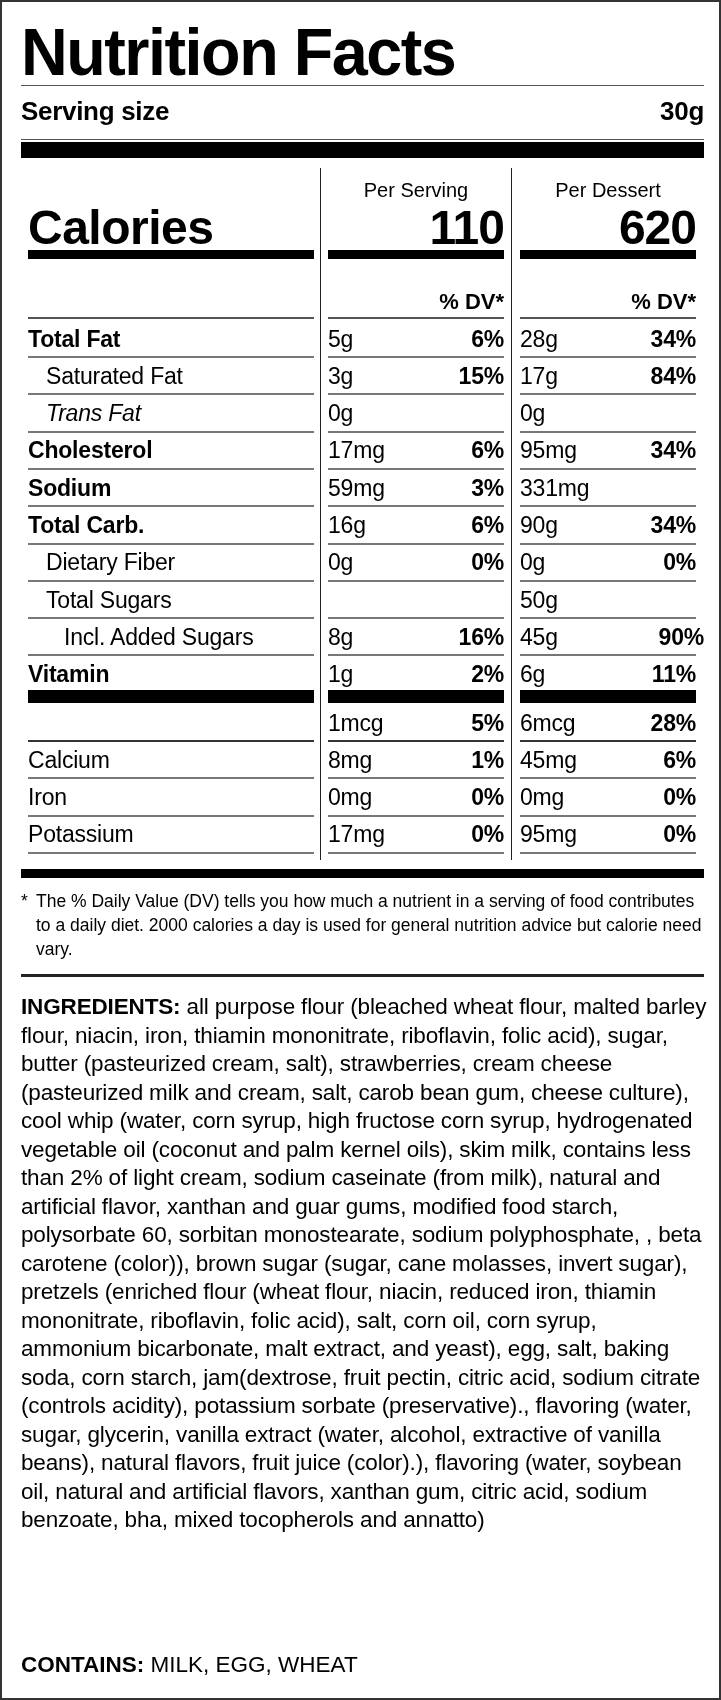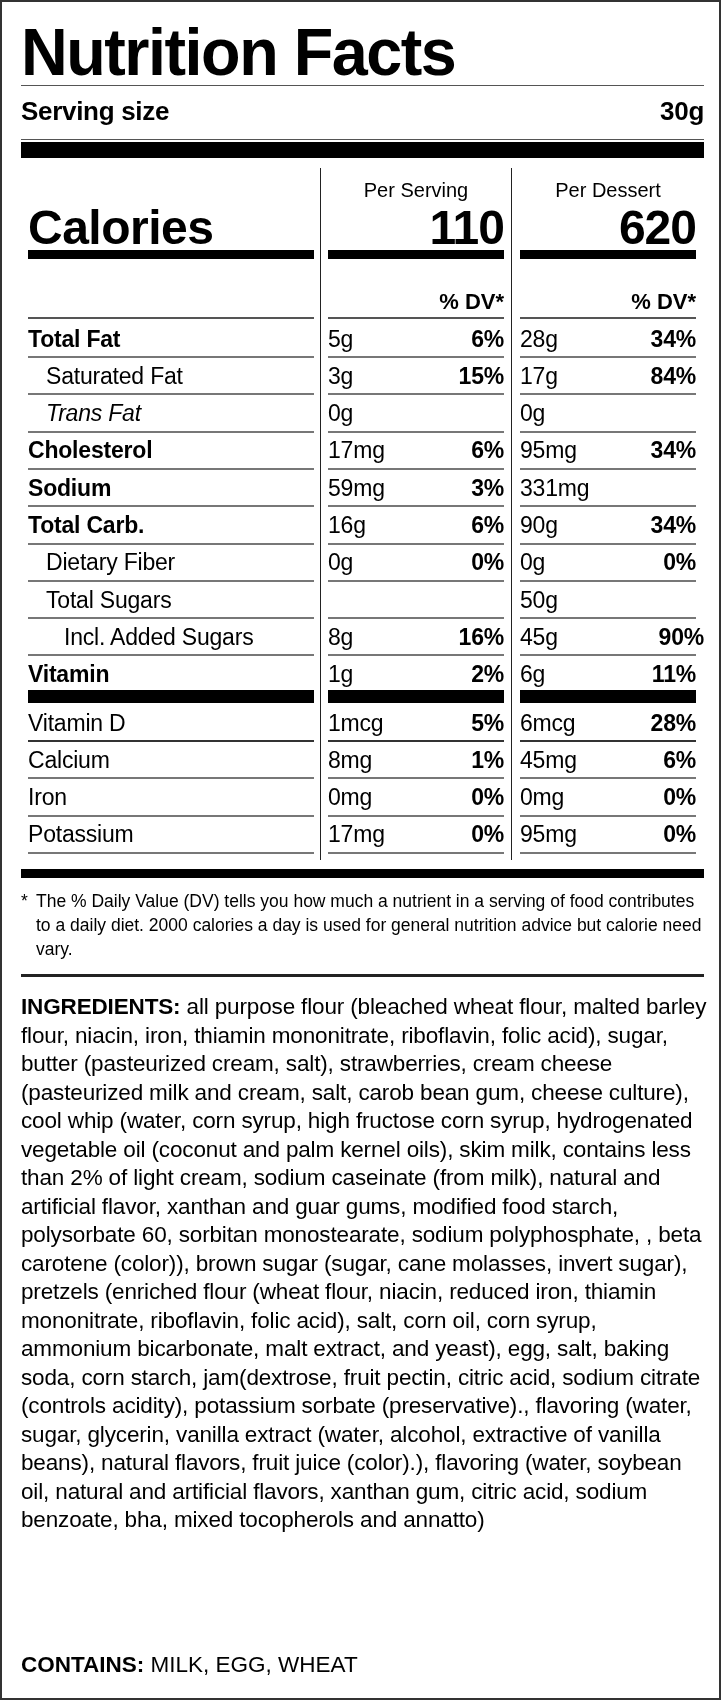--- a/index.html
+++ b/index.html
@@ -172,21 +172,20 @@
         <div class="cell bold" style="left: 518px; width: 176px; justify-content: flex-end;">11%</div>
       </div>
     </div>
 
   <div class="bar" style="left:26px; top:688px; width:286px; height:13px;"></div>
   <div class="bar" style="left:326px; top:688px; width:176px; height:13px;"></div>
   <div class="bar" style="left:518px; top:688px; width:176px; height:13px;"></div>
 
   <div id="vitamin-rows">
       <div class="row" style="top: 703px; left: 0px; width: 721px;">
-        <div class="cell" style="left: 26px; width: 286px;">Vitamin D</div>
         <div class="cell" style="left: 326px; width: 176px;">1mcg</div>
         <div class="cell bold" style="left: 326px; width: 176px; justify-content: flex-end;">5%</div>
         <div class="cell" style="left: 518px; width: 176px;">6mcg</div>
         <div class="cell bold" style="left: 518px; width: 176px; justify-content: flex-end;">28%</div>
         <div class="rline" style="left: 26px; width: 286px; background: rgb(51, 51, 51);"></div>
         <div class="rline" style="left: 326px; width: 176px; background: rgb(51, 51, 51);"></div>
         <div class="rline" style="left: 518px; width: 176px; background: rgb(51, 51, 51);"></div>
       </div>
       <div class="row" style="top: 740.3px; left: 0px; width: 721px;">
         <div class="cell" style="left: 26px; width: 286px;">Calcium</div>

